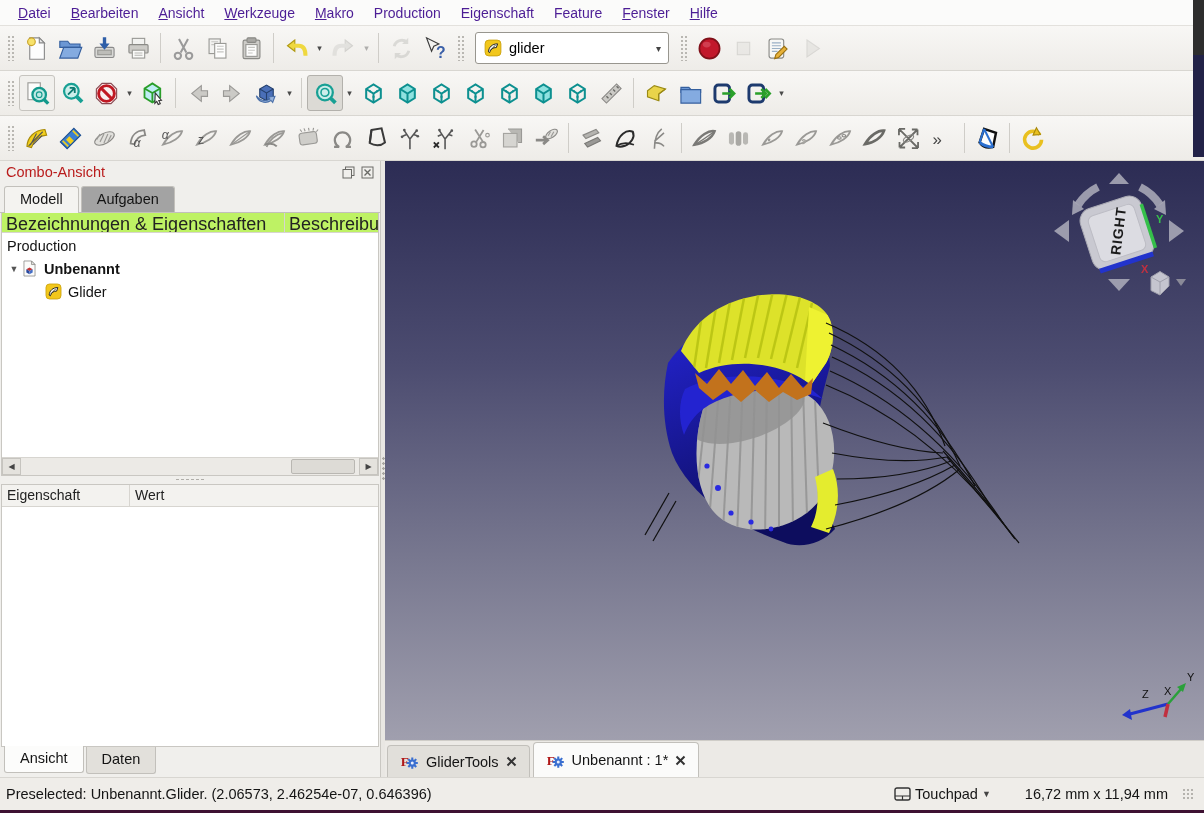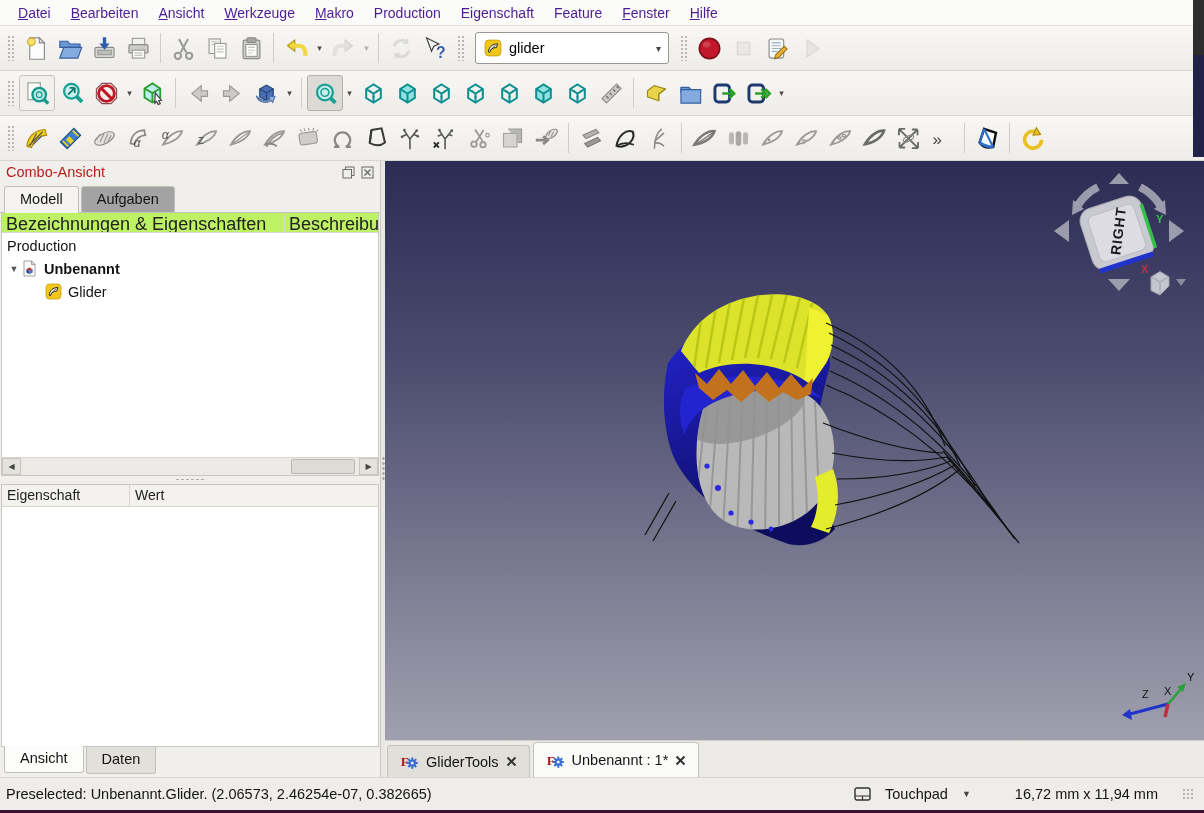--- a/index.html
+++ b/index.html
@@ -64,21 +64,21 @@
   .navcube{position:absolute;top:8px;right:10px}
   .axiscross{position:absolute;bottom:6px;right:6px}
   .mdi-bar{height:36px;background:#eceae6;display:flex;align-items:flex-end;padding-left:2px;gap:3px;border-top:1px solid #cfcdc8}
   .mdi-tab{display:flex;align-items:center;gap:7px;height:31px;padding:0 12px;font-size:14.5px;color:#141414;background:#e1dfda;border:1px solid #c2c0bb;border-bottom:none;border-radius:4px 4px 0 0}
   .mdi-tab.active{background:#fbfbfa;height:34px}
   .mdi-tab svg.fcicon{width:19px;height:19px}
   .tab-close{display:flex;align-items:center}
   .tab-close svg{width:11px;height:11px}
   
   .statusbar{height:32px;background:#efede9;display:flex;align-items:center;padding:0 10px 0 6px;font-size:14.5px;color:#141414;border-top:1px solid #d8d6d1}
-  .status-right{margin-left:auto;display:flex;align-items:center;gap:14px}
+  .status-right{margin-left:auto;display:flex;align-items:center;gap:4px}
   .status-right .dims{margin-left:30px}
   .grip{width:12px;height:12px;margin-left:10px;background-image:radial-gradient(#b5b3ae 1px,transparent 1.2px);background-size:4px 4px}
   .bottom-strip{height:8px;background:#3e1132}
   .win-edge{position:absolute;right:0;top:0;width:11px;height:157px;z-index:50}
   .win-edge .e1{height:55px;background:#2d2d2d}
   .win-edge .e2{height:102px;background:#222248}
 </style>
 </head>
 <body>
 
@@ -803,21 +803,21 @@
             <svg viewBox="0 0 11 11">
               <path d="M1.5 1.5l8 8M9.5 1.5l-8 8" stroke="#333" stroke-width="2"></path>
             </svg>
           </span>
       </div>
     </div>
   </div>
 </div>
 
 <div class="statusbar">
-  <span>Preselected: Unbenannt.Glider. (2.06573, 2.46254e-07, 0.382665)</span>
+  <span>Preselected: Unbenannt.Glider. (2.06573, 2.46254e-07, 0.646396)</span>
   <span class="status-right">
     <svg width="17" height="14" viewBox="0 0 17 14">
         <rect x="1" y="1" width="15" height="12" rx="2" fill="none" stroke="#333" stroke-width="1.4"></rect>
         <path d="M1 9h15M8.5 9v4" stroke="#333" stroke-width="1.2"></path>
       </svg>
     <span>Touchpad</span>
     <span style="font-size:9px;color:#444">▼</span>
     <span class="dims">16,72 mm x 11,94 mm</span>
     <span class="grip"></span>
   </span>

